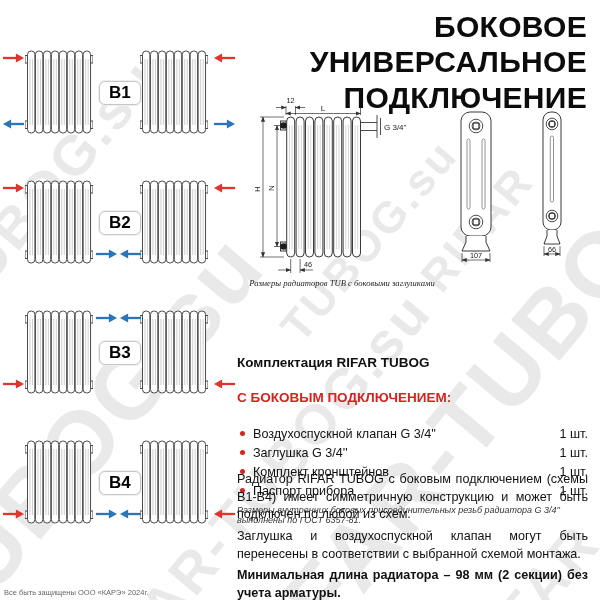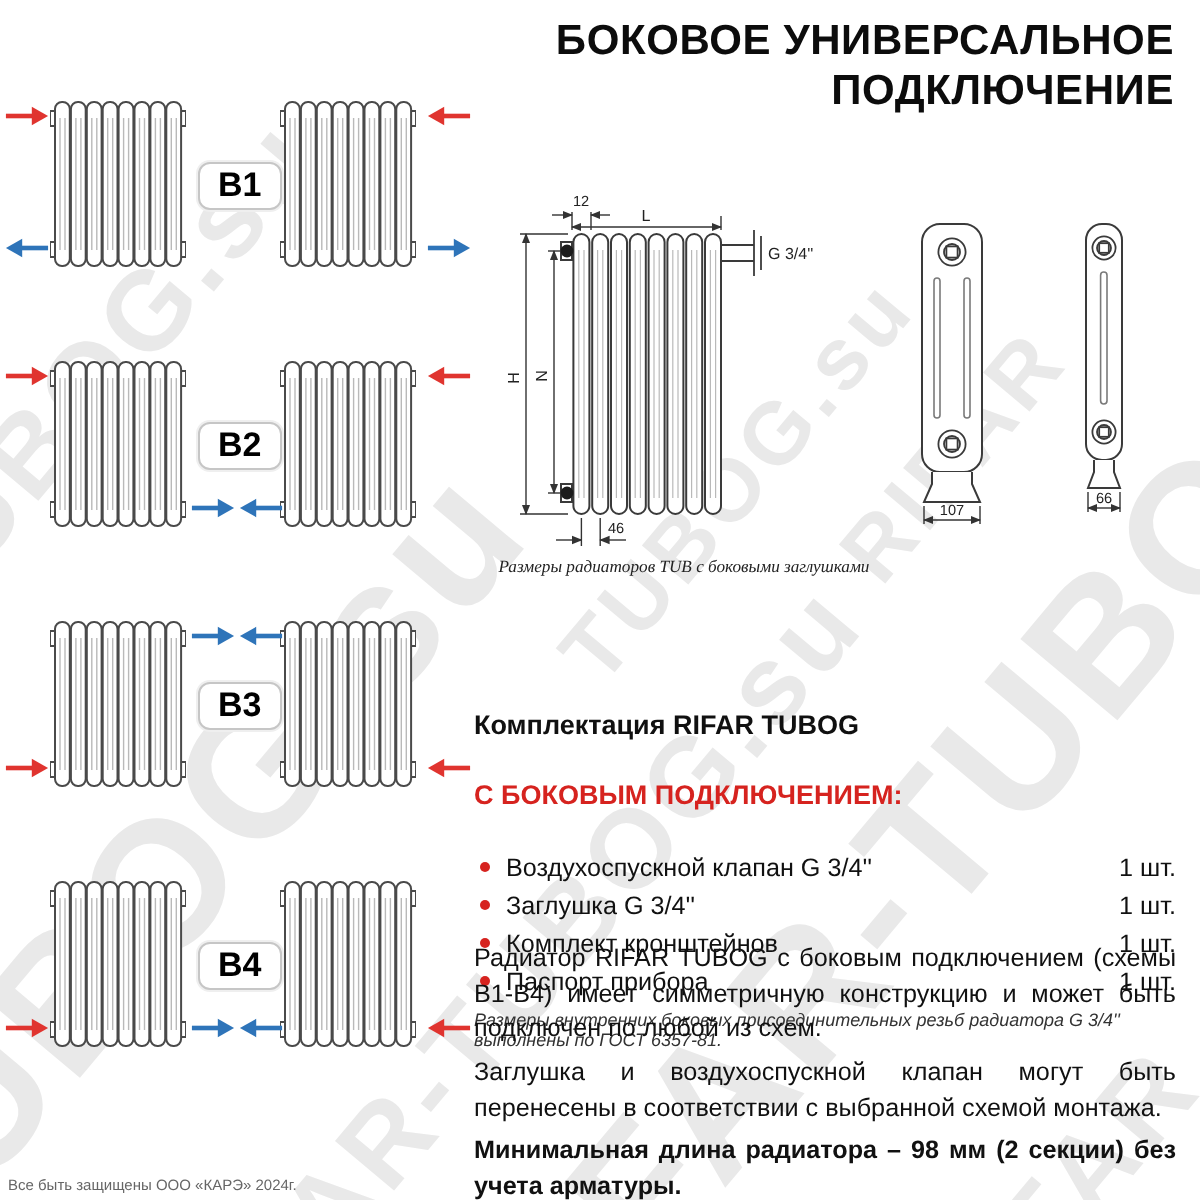--- a/index.html
+++ b/index.html
@@ -17,21 +17,21 @@
   }
   .wm.s90{font-size:92px}
   .wm.s55{font-size:56px}
   .wm.s45{font-size:44px}
 
   #content{position:absolute;inset:0;z-index:1}
 
   
   .title{
     position:absolute;top:9px;right:13px;width:330px;text-align:right;
-    font-weight:bold;font-size:21px;line-height:1.18;color:#0c0c0c;letter-spacing:.3px;
+    font-weight:bold;font-size:30px;line-height:1.18;color:#0c0c0c;letter-spacing:.3px;
   }
 
   
   .scheme-row{position:absolute;left:0;width:240px;height:92px}
   .row-b1{top:46px}.row-b2{top:176px}.row-b3{top:306px}.row-b4{top:436px}
   .rad{position:absolute;top:3px;width:68px;height:86px}
   .rad.pos-left{left:25px}
   .rad.pos-right{left:140px}
   .scheme-label{
     position:absolute;left:99px;top:35px;background:#fff;

